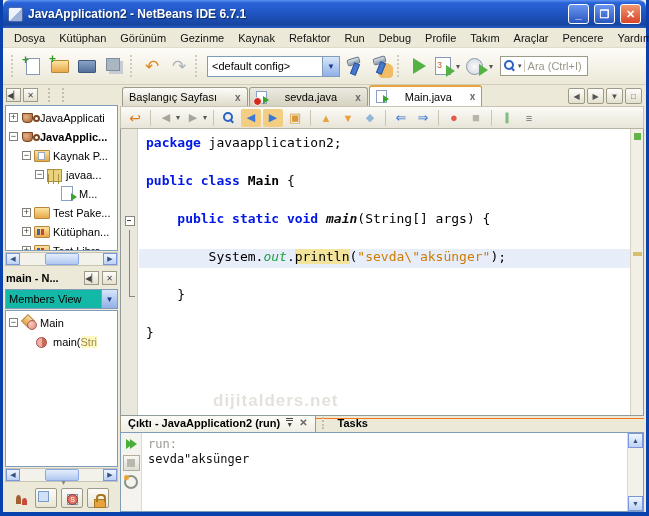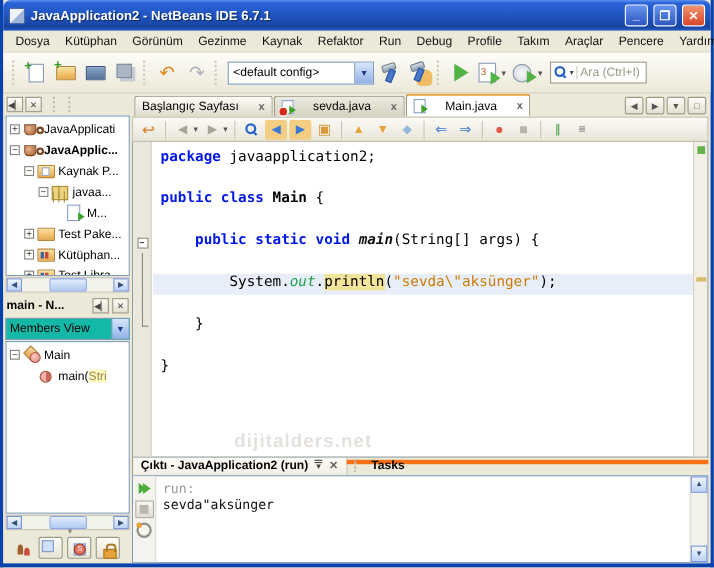--- a/index.html
+++ b/index.html
@@ -147,21 +147,21 @@
   .tok-pl{color:#000}
   .tok-cls{color:#000;font-weight:bold}
   .tok-dec{color:#111;font-weight:bold;font-style:italic}
   .tok-fld{color:#1fa048;font-style:italic}
   .tok-occ{background:#f2e49a}
   .tok-str{color:#ce7b00}
   .watermark{position:absolute;left:92px;bottom:4px;font-family:"Liberation Sans",sans-serif;
     font-size:17px;font-weight:bold;color:rgba(130,120,95,.22);letter-spacing:1px}
   
   .output{height:94px;flex:none;display:flex;flex-direction:column;margin-top:2px}
-  .otabs{height:14px;flex:none;display:flex;align-items:flex-end;gap:6px;border-top:4px solid #f97316}
+  .otabs{height:14px;flex:none;display:flex;align-items:flex-end;gap:6px;border-top:1px solid #f97316}
   .otab{height:19px;display:flex;align-items:center;gap:6px;padding:0 7px;font-weight:bold;white-space:nowrap}
   .otab.active{background:linear-gradient(#fffef9,#f0eee4);border:1px solid #9e9a87;border-bottom:none;border-top:2px solid #e8a33d;border-radius:2px 2px 0 0;height:21px}
   .otab .dd{font-size:7px;color:#444;border-top:3px double #444;line-height:5px;padding-top:1px}
   .otab .x{color:#666;font-size:10px}
   .ogrip{height:12px;border-left:2px dotted #c4c0ae;width:3px;margin-bottom:3px}
   .obody{flex:1;min-height:0;display:flex;background:#fff;border:1px solid #7f9db9}
   .otools{width:21px;flex:none;background:#f4f3ee;border-right:1px solid #ddd9cc;display:flex;flex-direction:column;align-items:center;gap:3px;padding-top:3px}
   .obtn{width:17px;height:16px;display:flex;align-items:center;justify-content:center;position:relative}
   .i-rerun-icon::before{content:"";border-left:7px solid #4cae3a;border-top:5px solid transparent;border-bottom:5px solid transparent;margin-right:-3px}
   .i-rerun-icon::after{content:"";border-left:7px solid #4cae3a;border-top:5px solid transparent;border-bottom:5px solid transparent}

